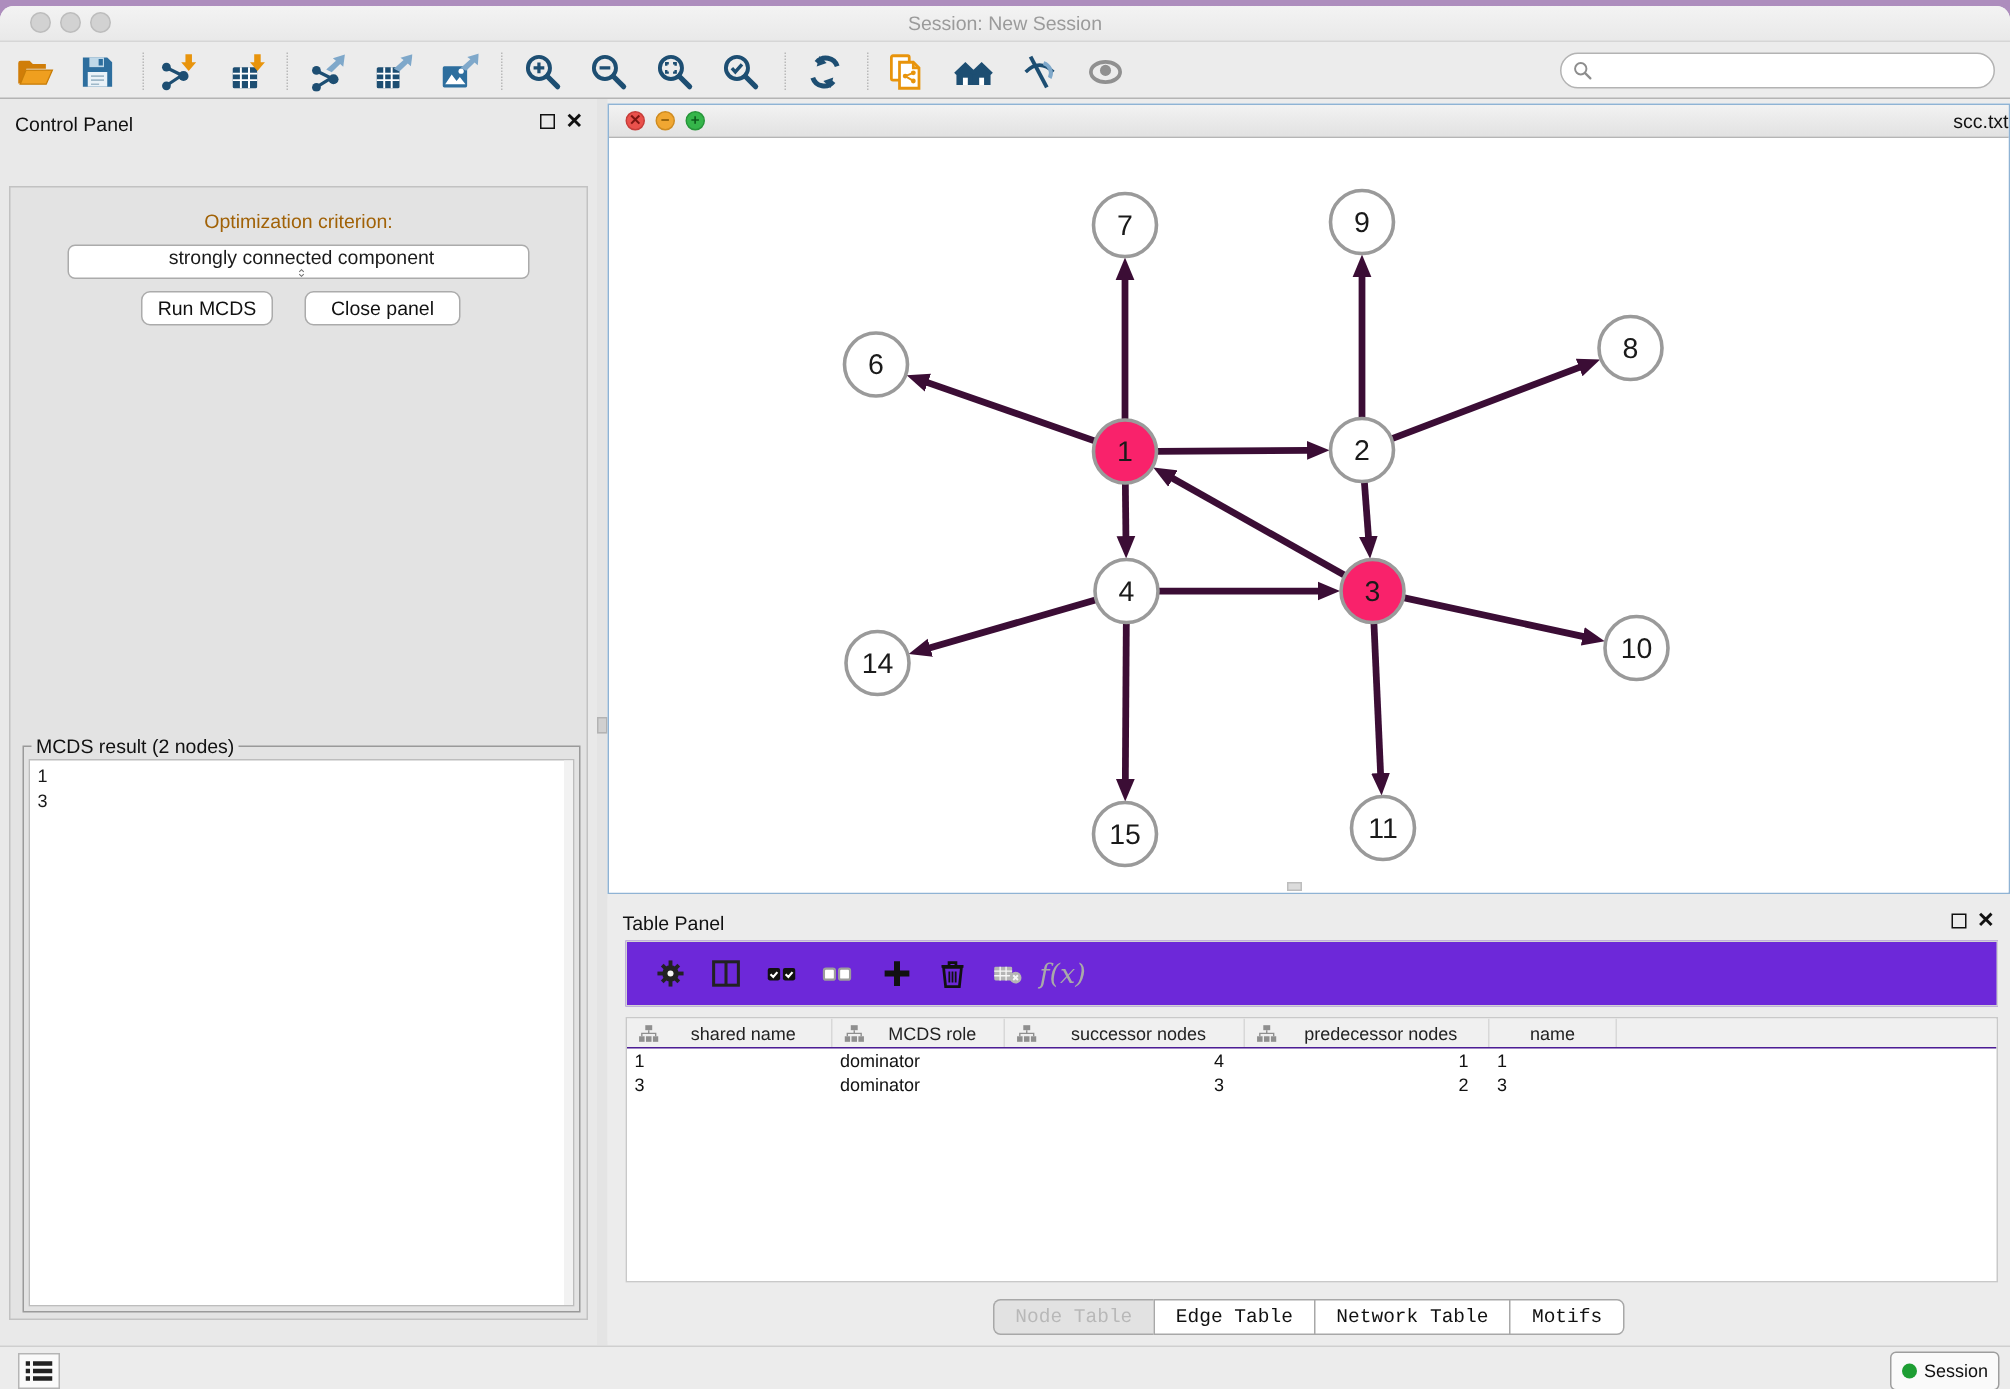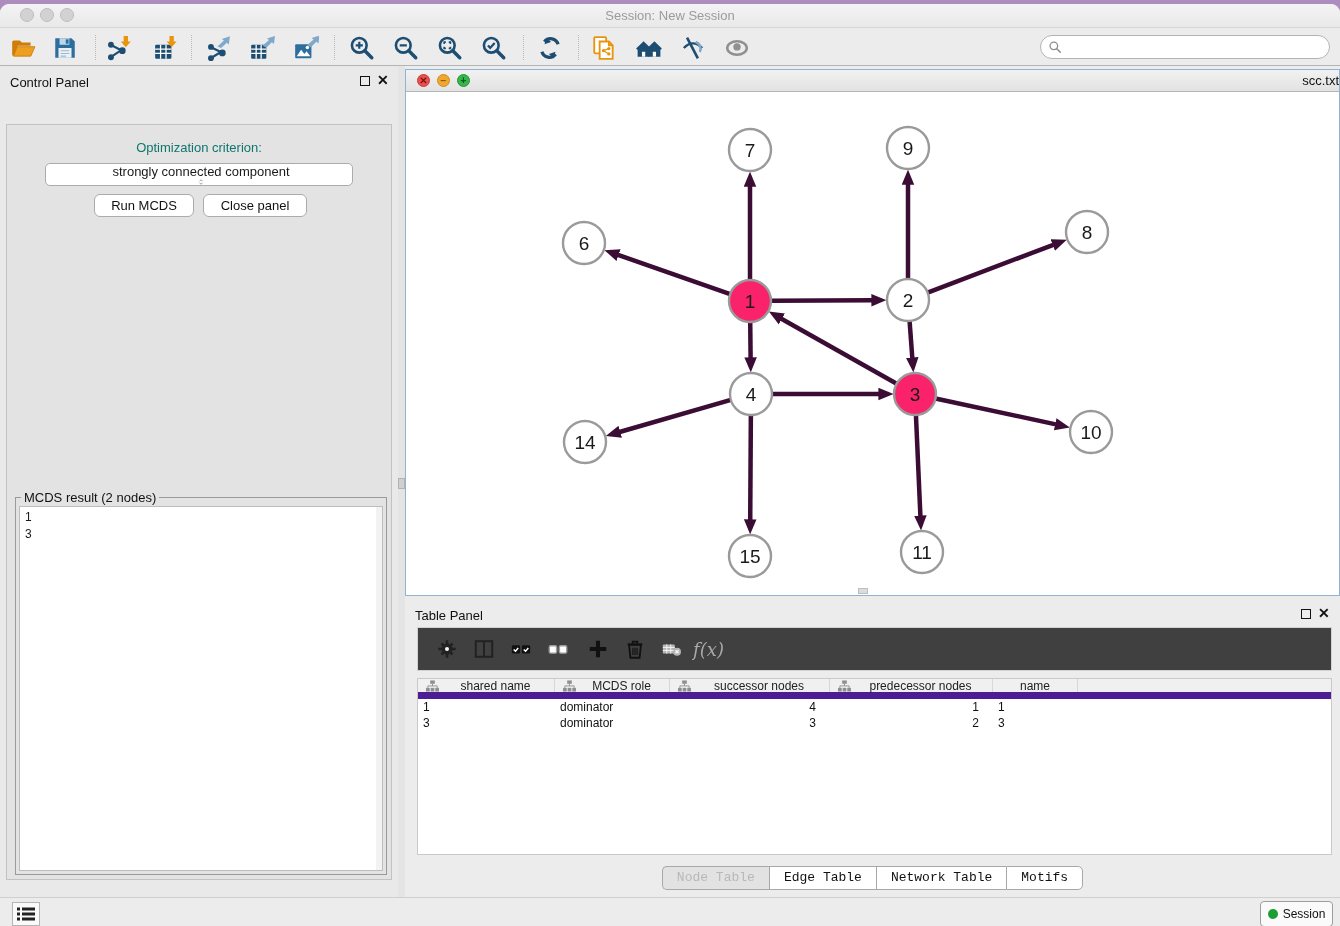--- a/index.html
+++ b/index.html
@@ -37,21 +37,21 @@
   .float-icon { position:absolute; top:10px; width:10px; height:10px; border:1.6px solid #111; }
   .close-icon { position:absolute; top:6px; font-size:14px; font-weight:bold; color:#111; }
   .cp-tabs { position:absolute; top:33px; left:0; width:100%; display:flex; justify-content:center; }
   .cp-tab { background:#fff; border:1px solid #9e9e9e; border-right:none;
             padding:3px 13px 4px; color:#111; }
   .cp-tab:first-child { border-radius:3px 0 0 0; }
   .cp-tab.active { background:#dfdfdf; border:1px solid #ababab; color:#b4b4b4;
                    border-radius:4px 4px 0 0; }
   .cp-content { position:absolute; left:6px; top:58px; width:386px; height:756px;
                 background:#e3e3e3; border:1px solid #c2c2c2; }
-  .opt-label { position:absolute; top:15px; width:100%; text-align:center; color:#0f766e; }
+  .opt-label { position:absolute; top:15px; width:100%; text-align:center; color:#a16207; }
   .combo { position:absolute; left:38px; top:38px; width:308px; height:23px; background:#fff;
            border:1px solid #ababab; border-radius:5px; display:flex; align-items:center;
            padding:0 6px 0 10px;flex-direction:column; }
   .combo span { flex:1; }
   .btn { position:absolute; height:23px; background:#fff; border:1px solid #ababab;
          border-radius:6px; text-align:center; line-height:21px; color:#111; }
   .result-group { position:absolute; left:8px; top:372px; width:372px; height:378px;
                   border:1px solid #9a9a9a; }
   .result-legend { position:absolute; left:5px; top:-8px; background:#e3e3e3; padding:0 3px;
                    color:#111; }
@@ -76,28 +76,28 @@
   .t-yellow { left:31px; background:#f0a732; border:1px solid #cf8c21; color:#8a5a07; }
   .t-green  { left:51px; background:#35b54a; border:1px solid #27963a; color:#0d5c1d; }
   .net-title { position:absolute; top:3px; width:100%; text-align:right; color:#111; }
   .net-canvas { position:absolute; left:0; top:22px; width:933px; height:503px; background:#fff; }
   .net-handle { position:absolute; left:452px; bottom:1px; width:10px; height:6px;
                 background:#dcdcdc; border:1px solid #bdbdbd; }
 
   
   .table-panel { position:absolute; left:405px; top:595px; width:935px; height:295px; background:#ececec; }
   .tp-toolbar { position:absolute; left:12px; top:28px; width:915px; height:44px;
-                background:#404040; border:1px solid #d2d2d2; display:flex; align-items:center; }
+                background:#6d28d9; border:1px solid #d2d2d2; display:flex; align-items:center; }
   .tp-btn { width:37px; height:30px; display:flex; align-items:center; justify-content:center; }
   .tp-btn svg { width:22px; height:22px; }
   .fx { font-family:"DejaVu Serif", serif; font-style:italic; font-size:18px; color:#a9a9a9; }
 
   .grid { position:absolute; left:12px; top:79px; width:915px; height:177px; background:#fff;
           border:1px solid #c9c9c9; overflow:hidden; }
-  .grid-head { display:flex; height:20px; background:#f0f0f0; border-bottom:7px solid #4c1d95; }
+  .grid-head { display:flex; height:20px; background:#f0f0f0; border-bottom:1px solid #4c1d95; }
   .gh-cell { display:flex; align-items:center; border-right:1px solid #d8d8d8;
              font-size:12px; color:#222; padding:0 4px; }
   .gh-cell svg { width:13px; height:12px; margin:0 2px 0 4px; flex:none; }
   .gh-label { flex:1; text-align:center; }
   .grid-row { display:flex; height:16px; font-size:12px; color:#111; }
   .gr-cell { padding:0 5px; line-height:16px; overflow:hidden; }
   .al-r { text-align:right; padding-right:14px; }
 
   .tp-tabs { position:absolute; left:0; top:267px; width:100%; display:flex; justify-content:center; }
   .tp-tab { background:#fff; border:1px solid #a8a8a8; border-right:none; padding:3px 14px 4px; color:#111;font-family:Liberation Mono, monospace; }
@@ -284,21 +284,21 @@
       <div class="close-icon" style="left:377px">✕</div>
     </div>
     <div class="cp-content">
       <div class="opt-label">Optimization criterion:</div>
       <div class="combo">
         <span>strongly connected component</span>
         <svg width="12" height="16" viewBox="0 0 12 16">
             <path d="M2 6l4-4 4 4M2 10l4 4 4-4" stroke="#6e6e6e" stroke-width="1.8" fill="none"></path>
           </svg>
       </div>
-      <div class="btn" style="left:87px; top:69px; width:100px">Run MCDS</div>
+      <div class="btn" style="left:87px; top:69px; width:88px">Run MCDS</div>
       <div class="btn" style="left:196px; top:69px; width:104px">Close panel</div>
 
       <div class="result-group">
         <div class="result-legend">MCDS result (2 nodes)</div>
         <div class="result-area">1
 3</div>
         <div class="result-scroll"></div>
       </div>
     </div>
   </div>

